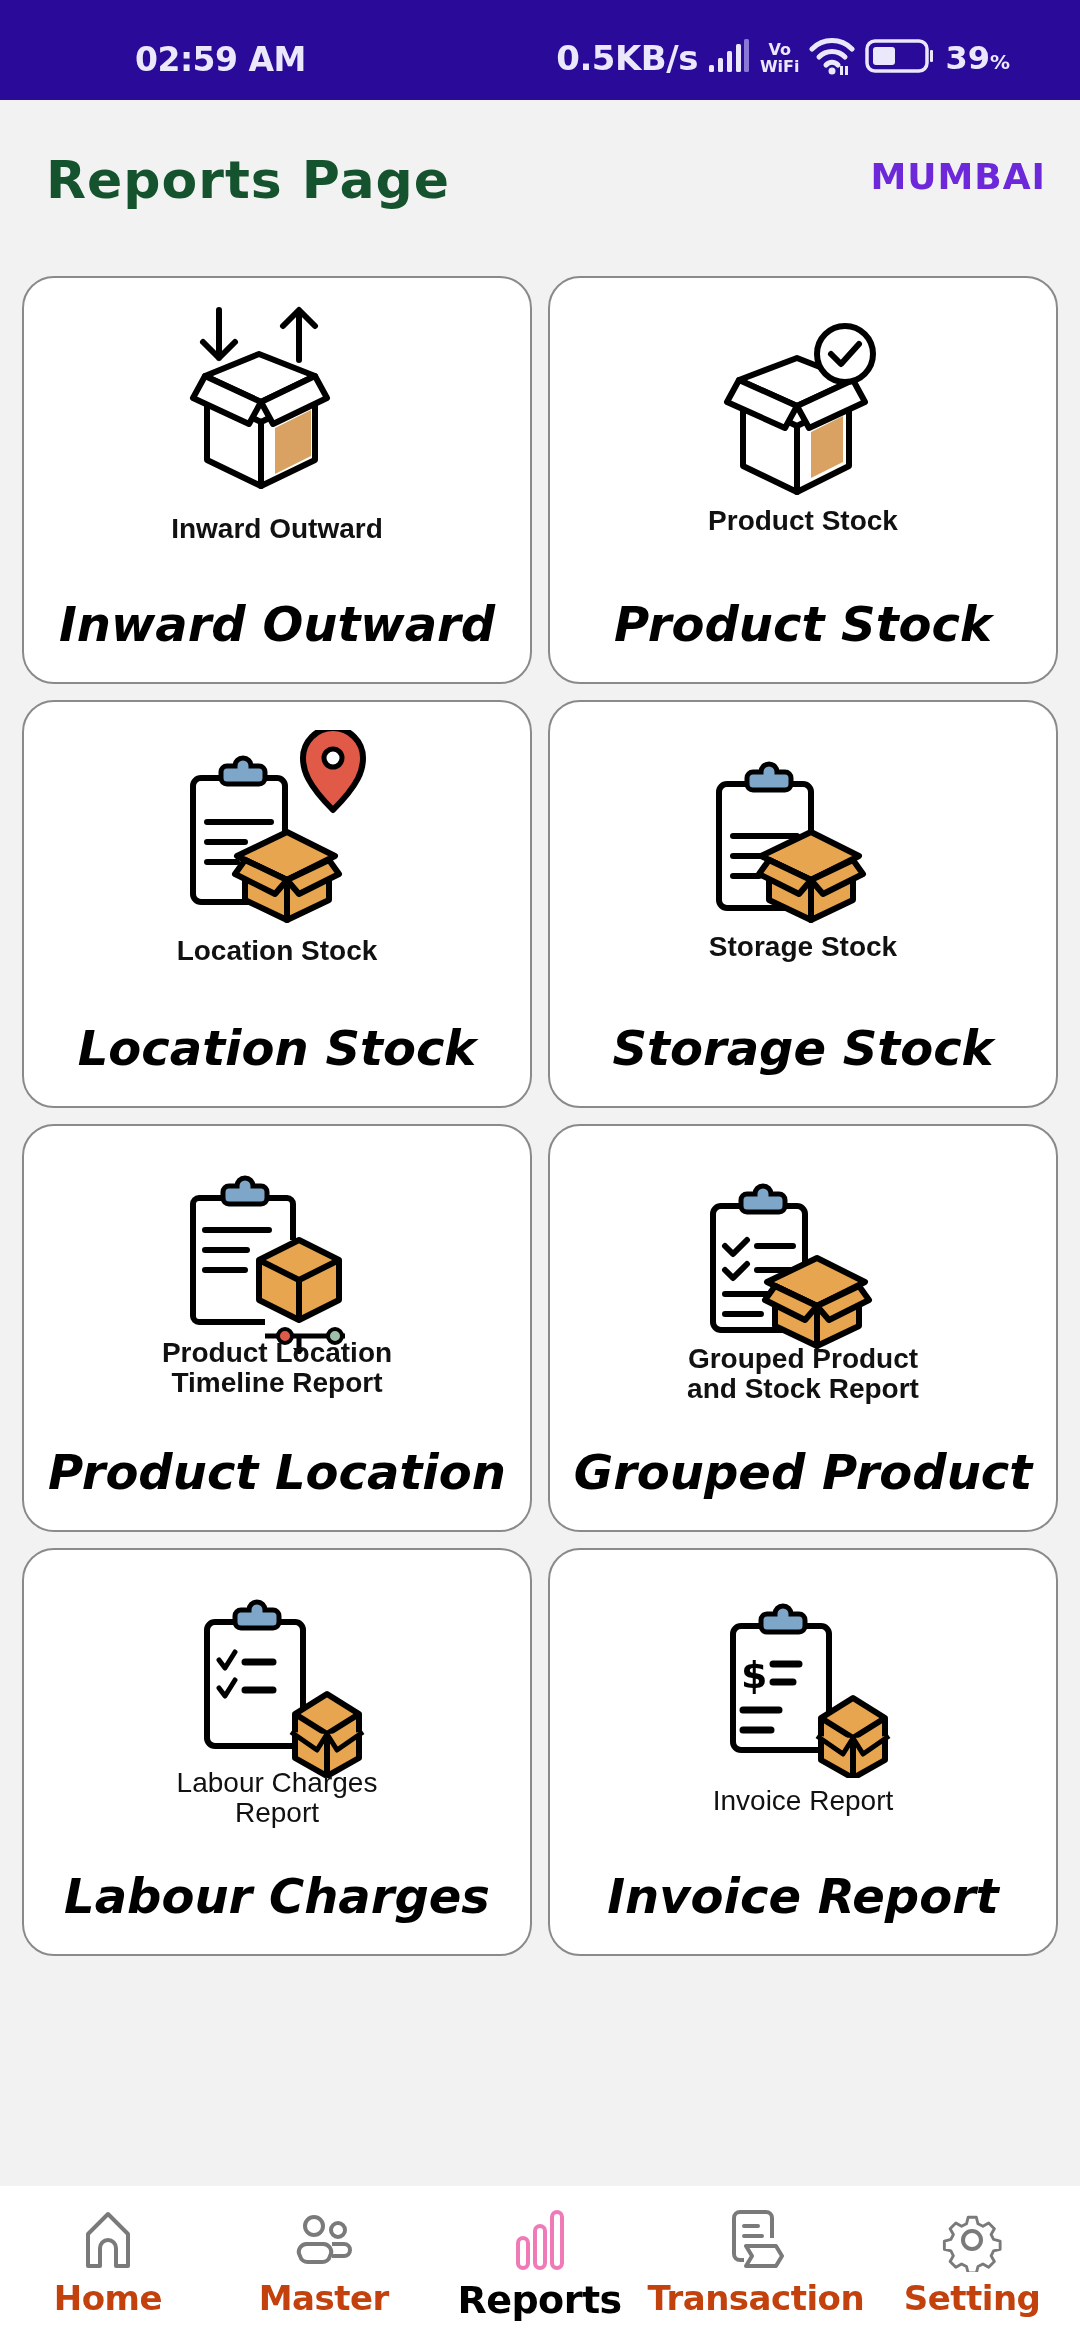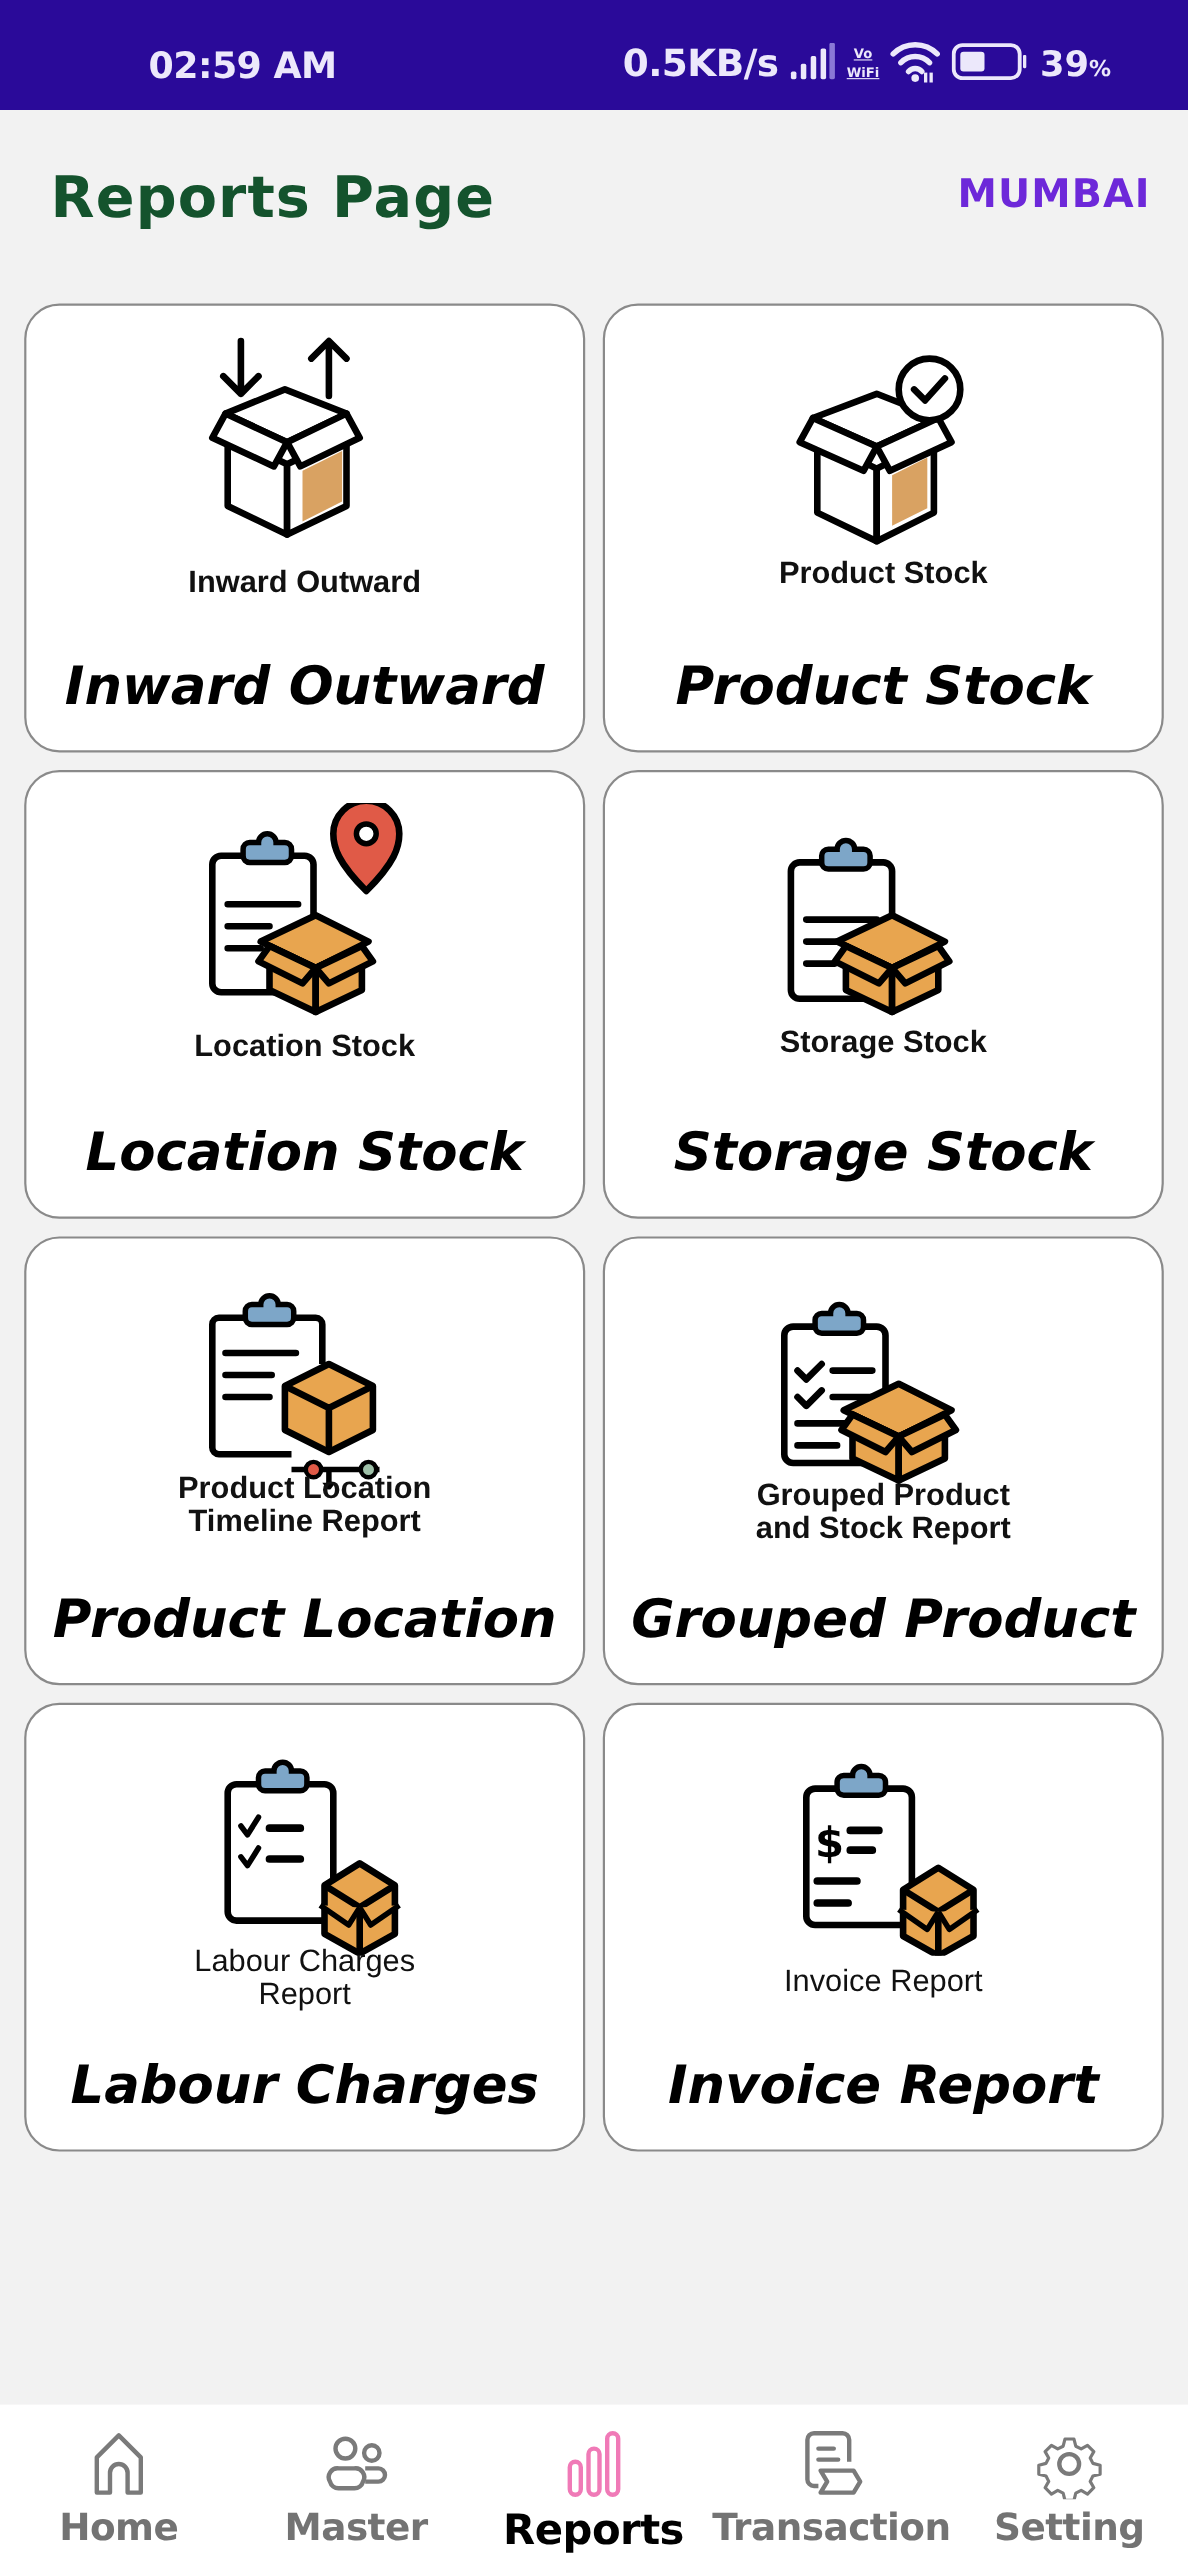--- a/index.html
+++ b/index.html
@@ -3,39 +3,39 @@
 <meta charset="utf-8">
 <style>
   * { box-sizing: border-box; margin: 0; padding: 0; }
   html, body { width: 1080px; height: 2340px; overflow: hidden; }
   body { background: #f2f2f2; font-family: "Liberation Sans", sans-serif; position: relative; }
 
   .statusbar { position: absolute; left: 0; top: 0; width: 1080px; height: 100px; background: #2a0a99; color: #ece8fb; }
   .sb-time { position: absolute; left: 135px; top: 40px; font-size: 33px; font-weight: bold; font-family: "DejaVu Sans", sans-serif; letter-spacing: -0.5px; }
   .sb-right { position: absolute; right: 70px; top: 36px; height: 44px; display: flex; align-items: center; gap: 10px; }
   .sb-speed { font-size: 34px; font-weight: bold; font-family: "DejaVu Sans", sans-serif; letter-spacing: -0.5px; }
-  .sb-vowifi { font-size: 12px; line-height: 17px; font-weight: bold; text-align: center; font-family: "DejaVu Sans", sans-serif; text-decoration: underline; }
+  .sb-vowifi { font-size: 16px; line-height: 17px; font-weight: bold; text-align: center; font-family: "DejaVu Sans", sans-serif; }
   .sb-batt-pct { font-size: 32px; font-weight: bold; font-family: "DejaVu Sans", sans-serif; }
   .sb-batt-pct small { font-size: 20px; }
 
   .header { position: absolute; left: 0; top: 100px; width: 1080px; height: 170px; }
   .page-title { position: absolute; left: 46px; top: 50px; font-size: 52px; font-weight: bold; color: #14532d; font-family: "DejaVu Sans", sans-serif; letter-spacing: 1px; }
   .city { position: absolute; right: 34px; top: 56px; font-size: 36px; font-weight: bold; color: #6d28d9; font-family: "DejaVu Sans", sans-serif; letter-spacing: 1px; }
 
   .card { position: absolute; width: 510px; height: 408px; background: #fff; border: 2.5px solid #8a8a8a; border-radius: 32px; cursor: pointer; }
   .card .icon { position: absolute; left: 50%; transform: translateX(-50%); top: 28px; width: 200px; height: 200px; }
   .card .icon svg { width: 200px; height: 200px; display: block; }
   .card .caption { position: absolute; left: 0; right: 0; top: 236px; text-align: center; font-size: 28px; font-weight: bold; color: #111; line-height: 30px; font-family: "Liberation Sans", sans-serif; }
   .card .caption.two { top: 210px; }
   .card .title { position: absolute; left: 0; right: 0; top: 318px; text-align: center; font-size: 48px; font-weight: bold; font-style: italic; color: #000; font-family: "DejaVu Sans", sans-serif; letter-spacing: 0px; }
 
   .bottomnav { position: absolute; left: 0; top: 2186px; width: 1080px; height: 154px; background: #fff; display: flex; }
   .nav-item { flex: 1; display: flex; flex-direction: column; align-items: center; padding-top: 22px; cursor: pointer; }
   .nav-item svg { width: 64px; height: 64px; }
-  .nav-label { margin-top: 6px; font-size: 34px; font-weight: bold; color: #737373; font-family: "DejaVu Sans", sans-serif; letter-spacing: -0.5px; }
+  .nav-label { margin-top: 6px; font-size: 34px; font-weight: bold; color: #c2410c; font-family: "DejaVu Sans", sans-serif; letter-spacing: -0.5px; }
   .nav-item.active .nav-label { color: #000; font-size: 38px; }
 </style>
 </head>
 <body>
 
 <div class="statusbar">
   <span class="sb-time">02:59 AM</span>
   <div class="sb-right">
     <span class="sb-speed">0.5KB/s</span>
     <span>

